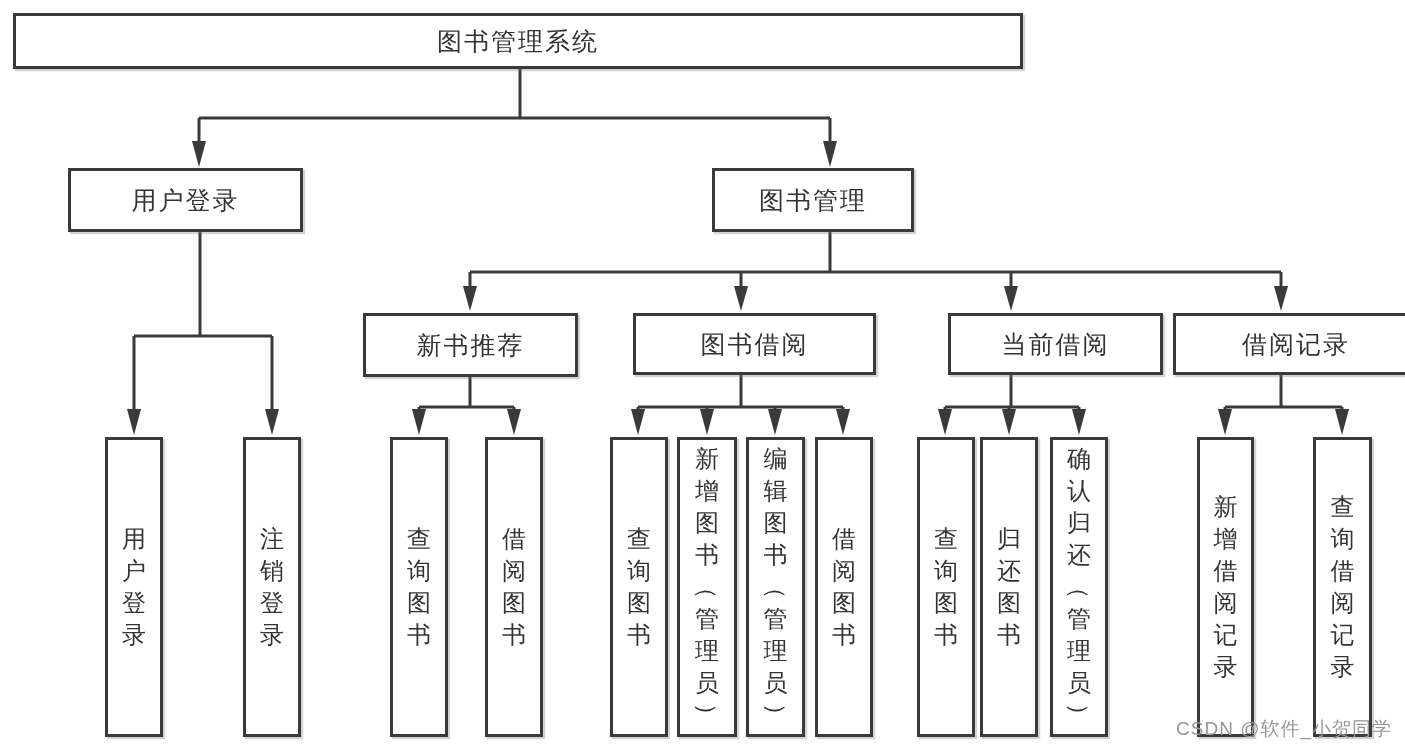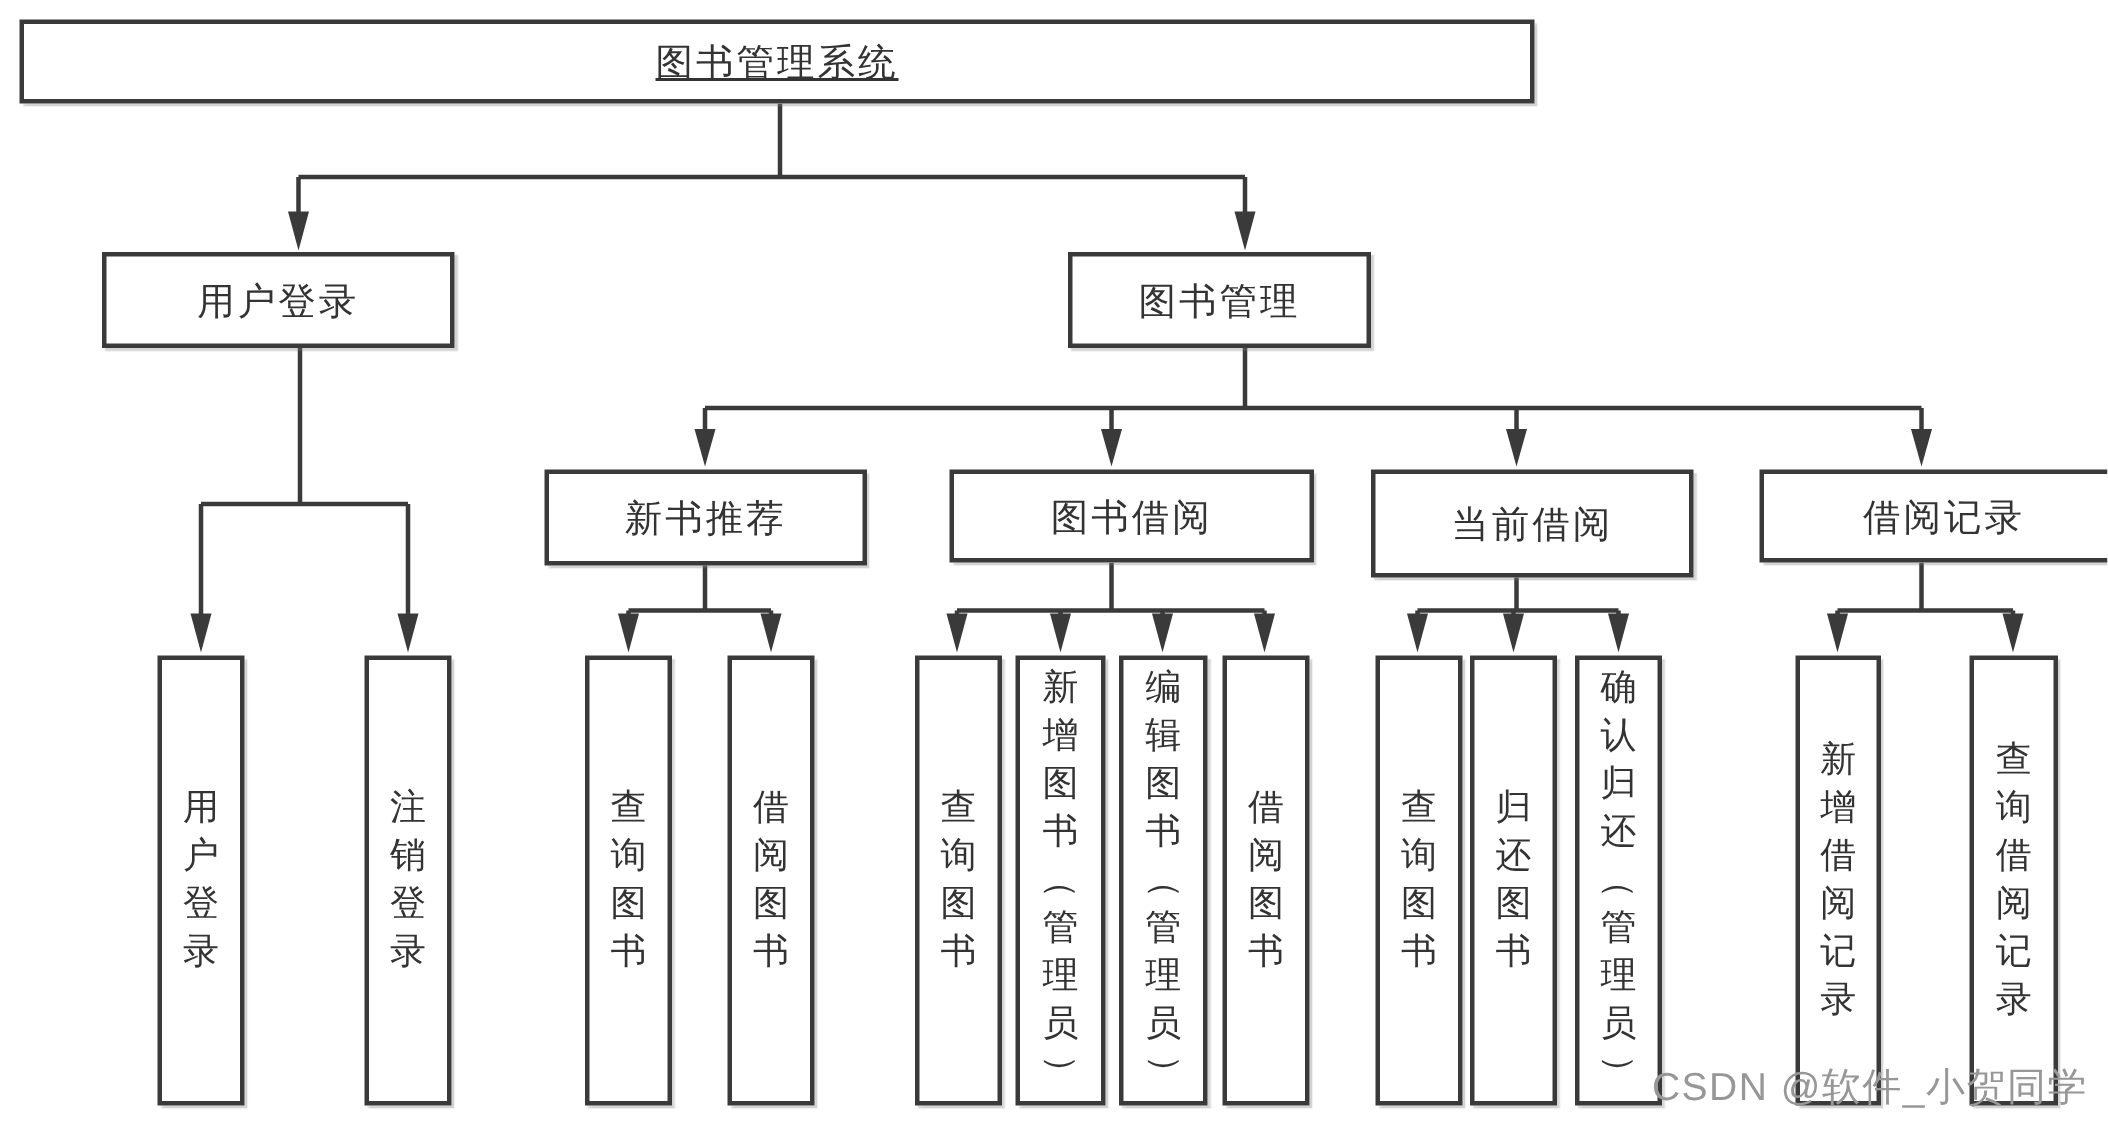--- a/index.html
+++ b/index.html
@@ -18,21 +18,21 @@
     border:3px solid var(--line,#3a3a3a);
     box-shadow:2px 2px 1px rgba(130,130,130,.35);
     display:flex;align-items:center;justify-content:center;
   }
   .hlabel{font-size:25px;letter-spacing:2px;white-space:nowrap;}
   .vbox{flex-direction:column;font-size:24px;}
   .vchar{display:block;height:32px;line-height:32px;text-align:center;}
   .vparen{transform:rotate(90deg);}
   .watermark{
     position:absolute;right:13px;bottom:5px;z-index:3;
-    font-size:26px;letter-spacing:1px;white-space:nowrap;
+    font-size:19px;letter-spacing:1px;white-space:nowrap;
     color:var(--watermark,#979797);
   }
 </style>
 </head>
 <body>
 
 <div class="canvas">
 
   <svg class="connectors" width="1405" height="747" viewBox="0 0 1405 747">
     <g>
@@ -70,28 +70,28 @@
       <polygon points="1002,409 1016,409 1009,435"></polygon>
       <polygon points="1072,409 1086,409 1079,435"></polygon>
     </g>
     <g>
       <path d="M1281 375 V407 M1225 407 H1342 M1225 407 V411 M1342 407 V411"></path>
       <polygon points="1218,409 1232,409 1225,435"></polygon>
       <polygon points="1335,409 1349,409 1342,435"></polygon>
     </g>
   </svg>
 
-  <div class="box hlabel" style="left:13px;top:13px;width:1010px;height:56px;text-decoration:underline;">图书管理系统</div>
+  <div class="box hlabel" style="left:13px;top:13px;width:1010px;height:56px;">图书管理系统</div>
 
   <div class="box hlabel" style="left:68px;top:168px;width:235px;height:64px;">用户登录</div>
   <div class="box hlabel" style="left:712px;top:168px;width:202px;height:64px;">图书管理</div>
 
   <div class="box hlabel" style="left:363px;top:313px;width:215px;height:64px;">新书推荐</div>
   <div class="box hlabel" style="left:633px;top:313px;width:243px;height:62px;">图书借阅</div>
-  <div class="box hlabel" style="left:914px;top:313px;width:215px;height:72px;">当前借阅</div>
+  <div class="box hlabel" style="left:948px;top:313px;width:215px;height:62px;">当前借阅</div>
   <div class="box hlabel" style="left:1173px;top:313px;width:246px;height:62px;text-align:center;">借阅记录</div>
 
   <div class="box vbox" style="left:105px;top:437px;width:58px;height:300px;">
       <span class="vchar">用</span>
       <span class="vchar">户</span>
       <span class="vchar">登</span>
       <span class="vchar">录</span>
     </div>
   <div class="box vbox" style="left:243px;top:437px;width:58px;height:300px;">
       <span class="vchar">注</span>

